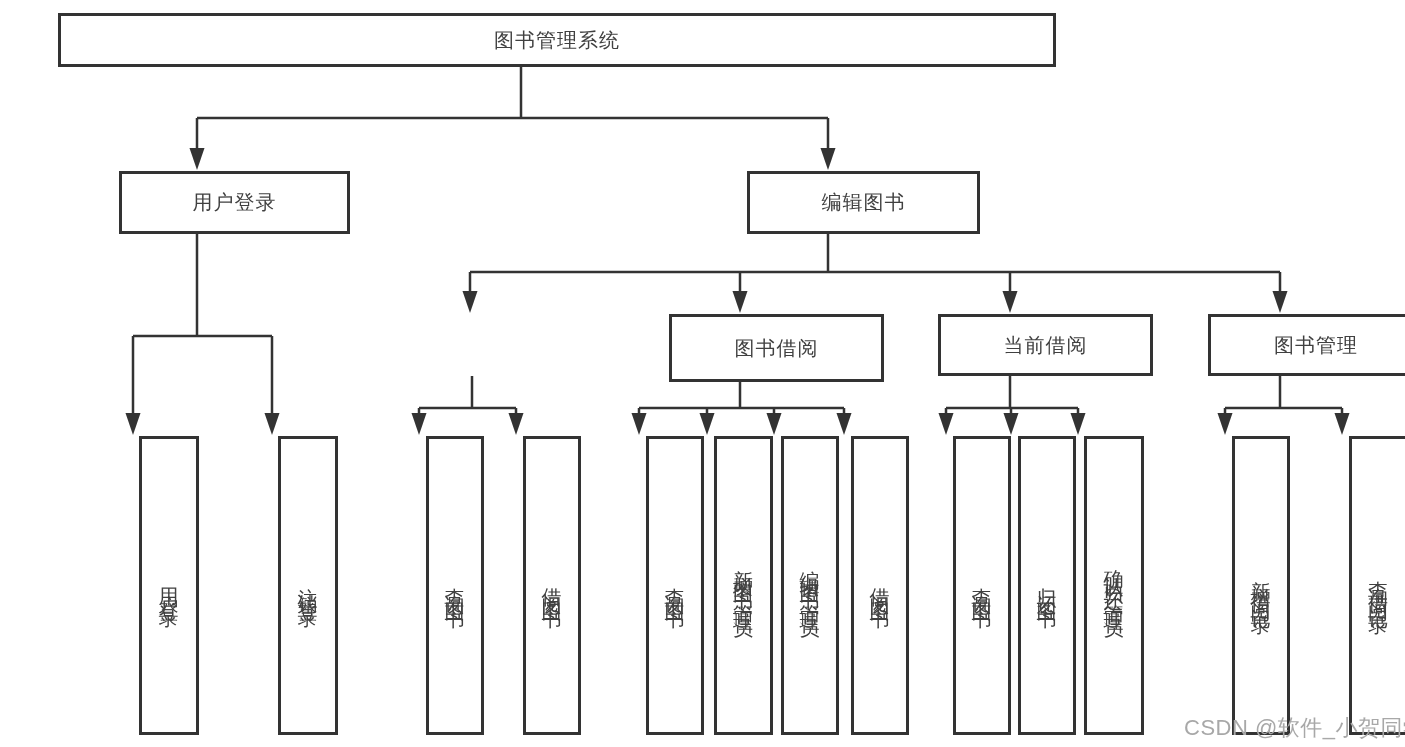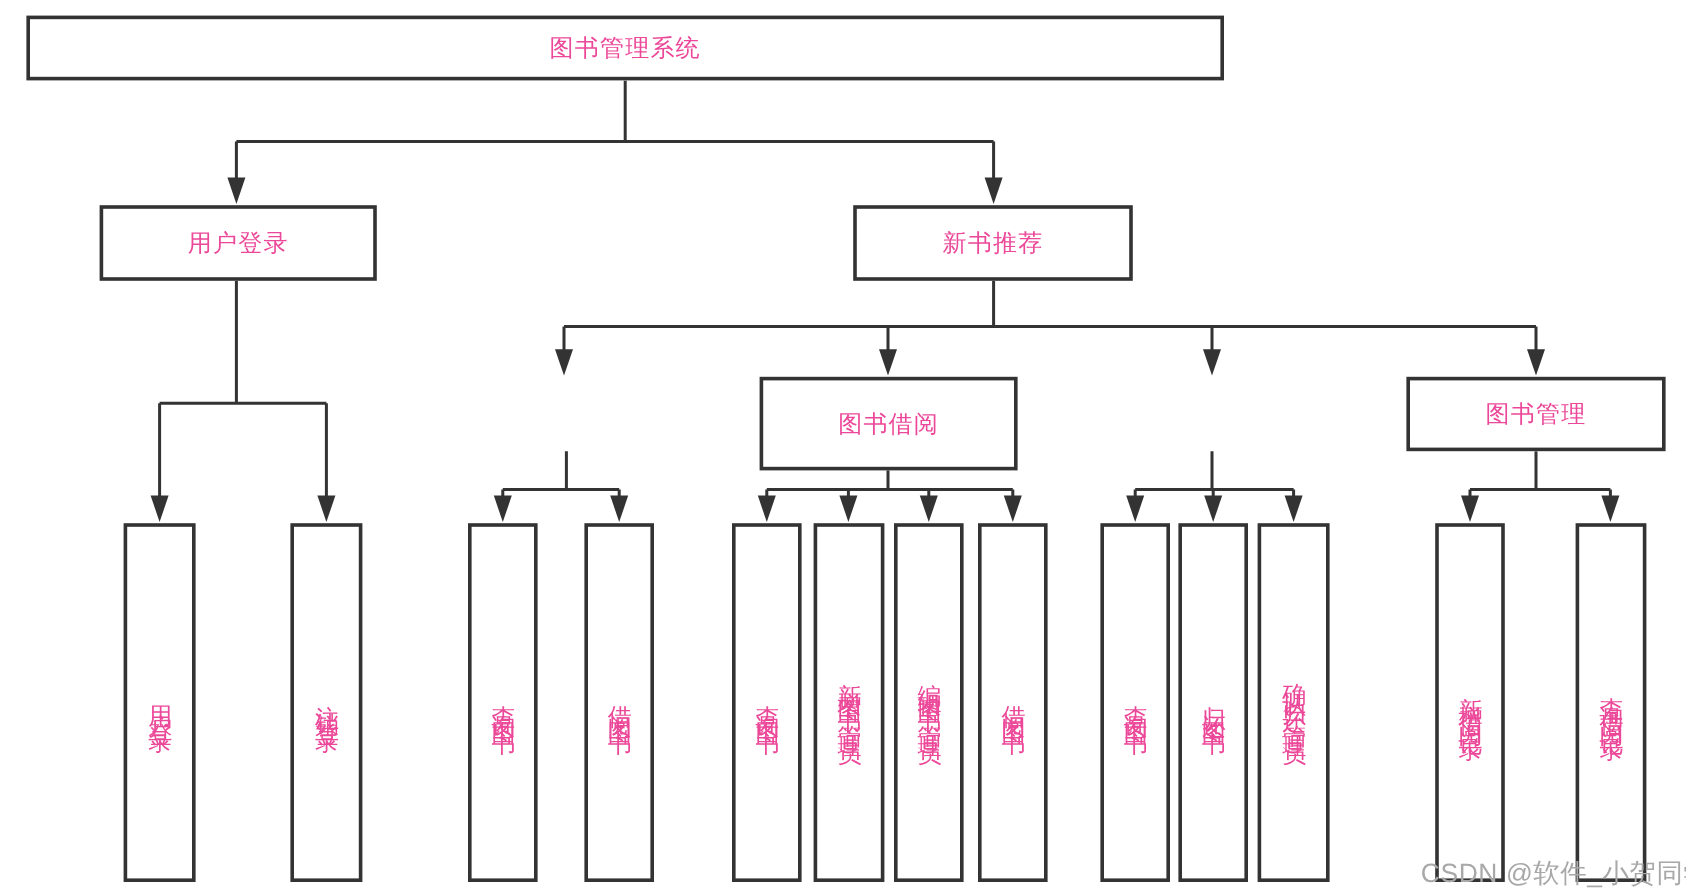--- a/index.html
+++ b/index.html
@@ -10,22 +10,23 @@
     font-family:"Liberation Sans","DejaVu Sans",sans-serif;
     overflow:hidden;
   }
   #connectors{position:absolute;left:0;top:0;z-index:1;}
   .node{
     position:absolute;
     box-sizing:border-box;
     border:3px solid #333333;
     background:#ffffff;
     display:flex;align-items:center;justify-content:center;
-    color:#ec4899;
+    color:#404040;
     z-index:2;
+    margin-left:36px;
   }
   .h-node{font-size:20px;letter-spacing:1px;}
   .v-node{
     writing-mode:vertical-rl;
     text-orientation:mixed;
     font-size:20px;
     letter-spacing:7px;
     line-height:1;
     text-align:center;
   }
@@ -92,25 +93,28 @@
   </svg>
 
   <div class="node h-node" style="left:22px;top:13px;width:998px;height:54px;">
     <span>图书管理系统</span>
   </div>
 
   <div class="node h-node" style="left:83px;top:171px;width:231px;height:63px;">
     <span>用户登录</span>
   </div>
   <div class="node h-node" style="left:711px;top:171px;width:233px;height:63px;">
-    <span>新书推荐</span>
+    <span>编辑图书</span>
   </div>
 
-  <div class="node h-node" style="left:633px;top:314px;width:215px;height:78px;">
+  <div class="node h-node" style="left:633px;top:314px;width:215px;height:68px;">
     <span>图书借阅</span>
+  </div>
+  <div class="node h-node" style="left:902px;top:314px;width:215px;height:62px;">
+    <span>当前借阅</span>
   </div>
   <div class="node h-node" style="left:1172px;top:314px;width:216px;height:62px;">
     <span>图书管理</span>
   </div>
 
   <div class="node v-node" style="left:103px;top:436px;width:60px;height:299px;">
     <span>用户登录</span>
   </div>
   <div class="node v-node" style="left:242px;top:436px;width:60px;height:299px;">
     <span>注销登录</span>

